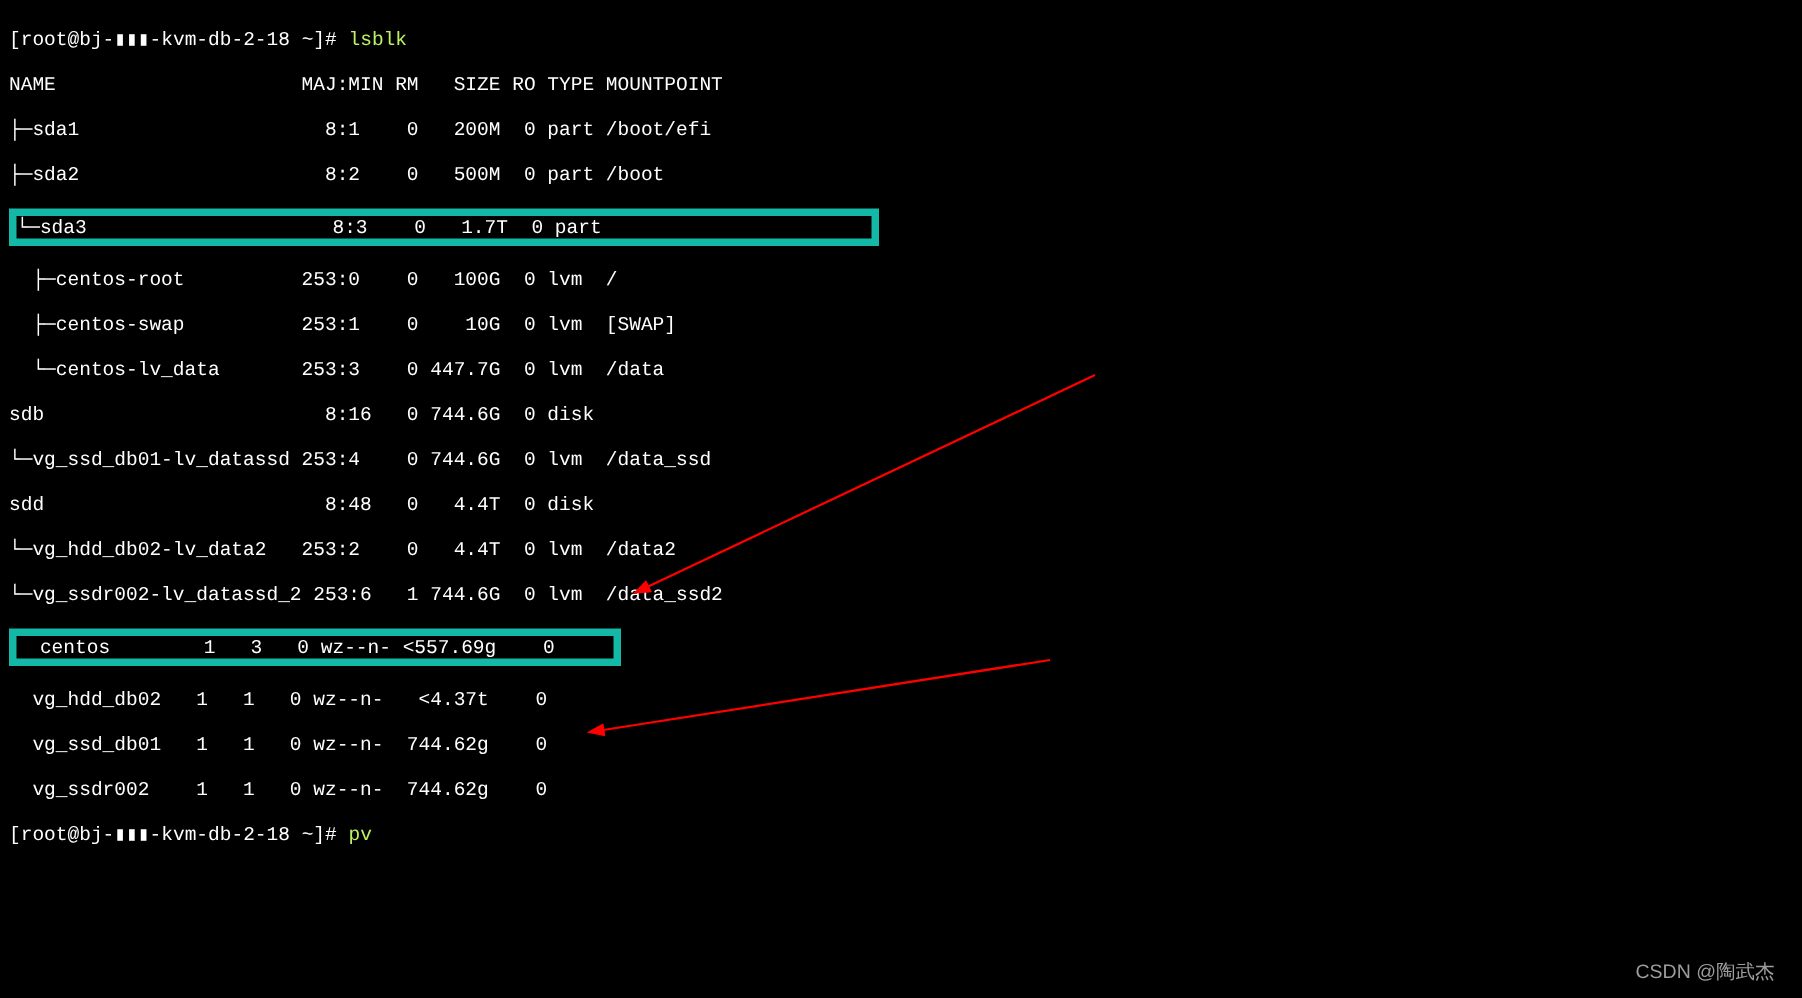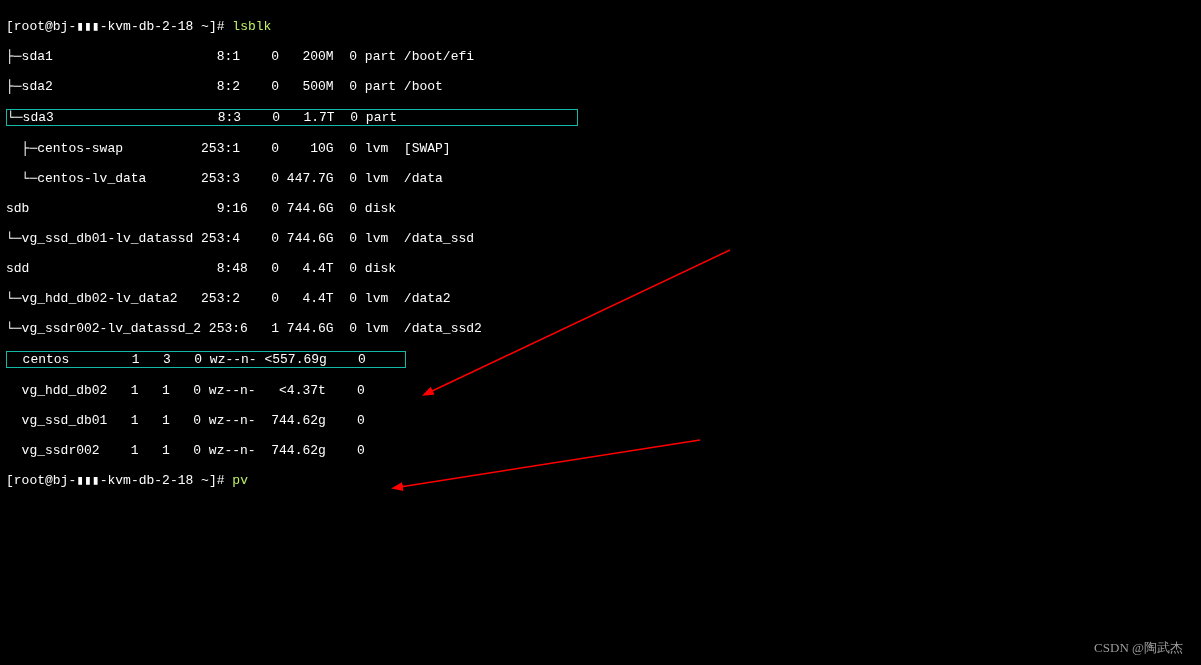--- a/index.html
+++ b/index.html
@@ -1,33 +1,35 @@
 <!DOCTYPE html>
 <html><head>
 <meta charset="utf-8">
 <style>
   html,body{margin:0;padding:0;background:#000;color:#fff;font-family:"Courier New",monospace;font-size:13px;line-height:15px;width:1201px;height:665px;overflow:hidden}
   .terminal{padding:4px 6px;white-space:pre;position:relative}
   .cmd{color:#bef264}
   .row{display:block}
-  .redbox{border:1px solid #14b8a6;display:inline-block}
-  .watermark{position:absolute;right:18px;bottom:10px;color:#9c9c9c;font-size:13px;font-family:Liberation Serif, serif}
+  .redbox{border:5px solid #14b8a6;display:inline-block}
+  .watermark{position:absolute;right:18px;bottom:10px;color:#9c9c9c;font-size:13px;font-family:Liberation Sans, sans-serif}
   svg.arrows{position:absolute;left:0;top:0;pointer-events:none}
 </style>
 </head>
 <body>
 
 <div class="terminal">
 <span class="row"><span>[root@bj-▮▮▮-kvm-db-2-18 ~]#</span> <span class="cmd">lsblk</span></span>
+<span class="row">NAME                     MAJ:MIN RM   SIZE RO TYPE MOUNTPOINT</span>
 <span class="row">├─sda1                     8:1    0   200M  0 part /boot/efi</span>
 <span class="row">├─sda2                     8:2    0   500M  0 part /boot</span>
 <span class="row"><span class="redbox"><span>└─sda3                     8:3    0   1.7T  0 part</span>                       </span></span>
+<span class="row">  ├─centos-root          253:0    0   100G  0 lvm  /</span>
 <span class="row">  ├─centos-swap          253:1    0    10G  0 lvm  [SWAP]</span>
 <span class="row">  └─centos-lv_data       253:3    0 447.7G  0 lvm  /data</span>
-<span class="row">sdb                        9:16   0 744.6G  0 disk</span>
+<span class="row">sdb                        8:16   0 744.6G  0 disk</span>
 <span class="row">└─vg_ssd_db01-lv_datassd 253:4    0 744.6G  0 lvm  /data_ssd</span>
 <span class="row">sdd                        8:48   0   4.4T  0 disk</span>
 <span class="row">└─vg_hdd_db02-lv_data2   253:2    0   4.4T  0 lvm  /data2</span>
 <span class="row">└─vg_ssdr002-lv_datassd_2 253:6   1 744.6G  0 lvm  /data_ssd2</span>
 <span class="row"><span class="redbox"><span>  centos        1   3   0 wz--n- &lt;557.69g    0</span>     </span></span>
 <span class="row">  vg_hdd_db02   1   1   0 wz--n-   &lt;4.37t    0</span>
 <span class="row">  vg_ssd_db01   1   1   0 wz--n-  744.62g    0</span>
 <span class="row">  vg_ssdr002    1   1   0 wz--n-  744.62g    0</span>
 <span class="row"><span>[root@bj-▮▮▮-kvm-db-2-18 ~]#</span> <span class="cmd">pv</span></span>
 

